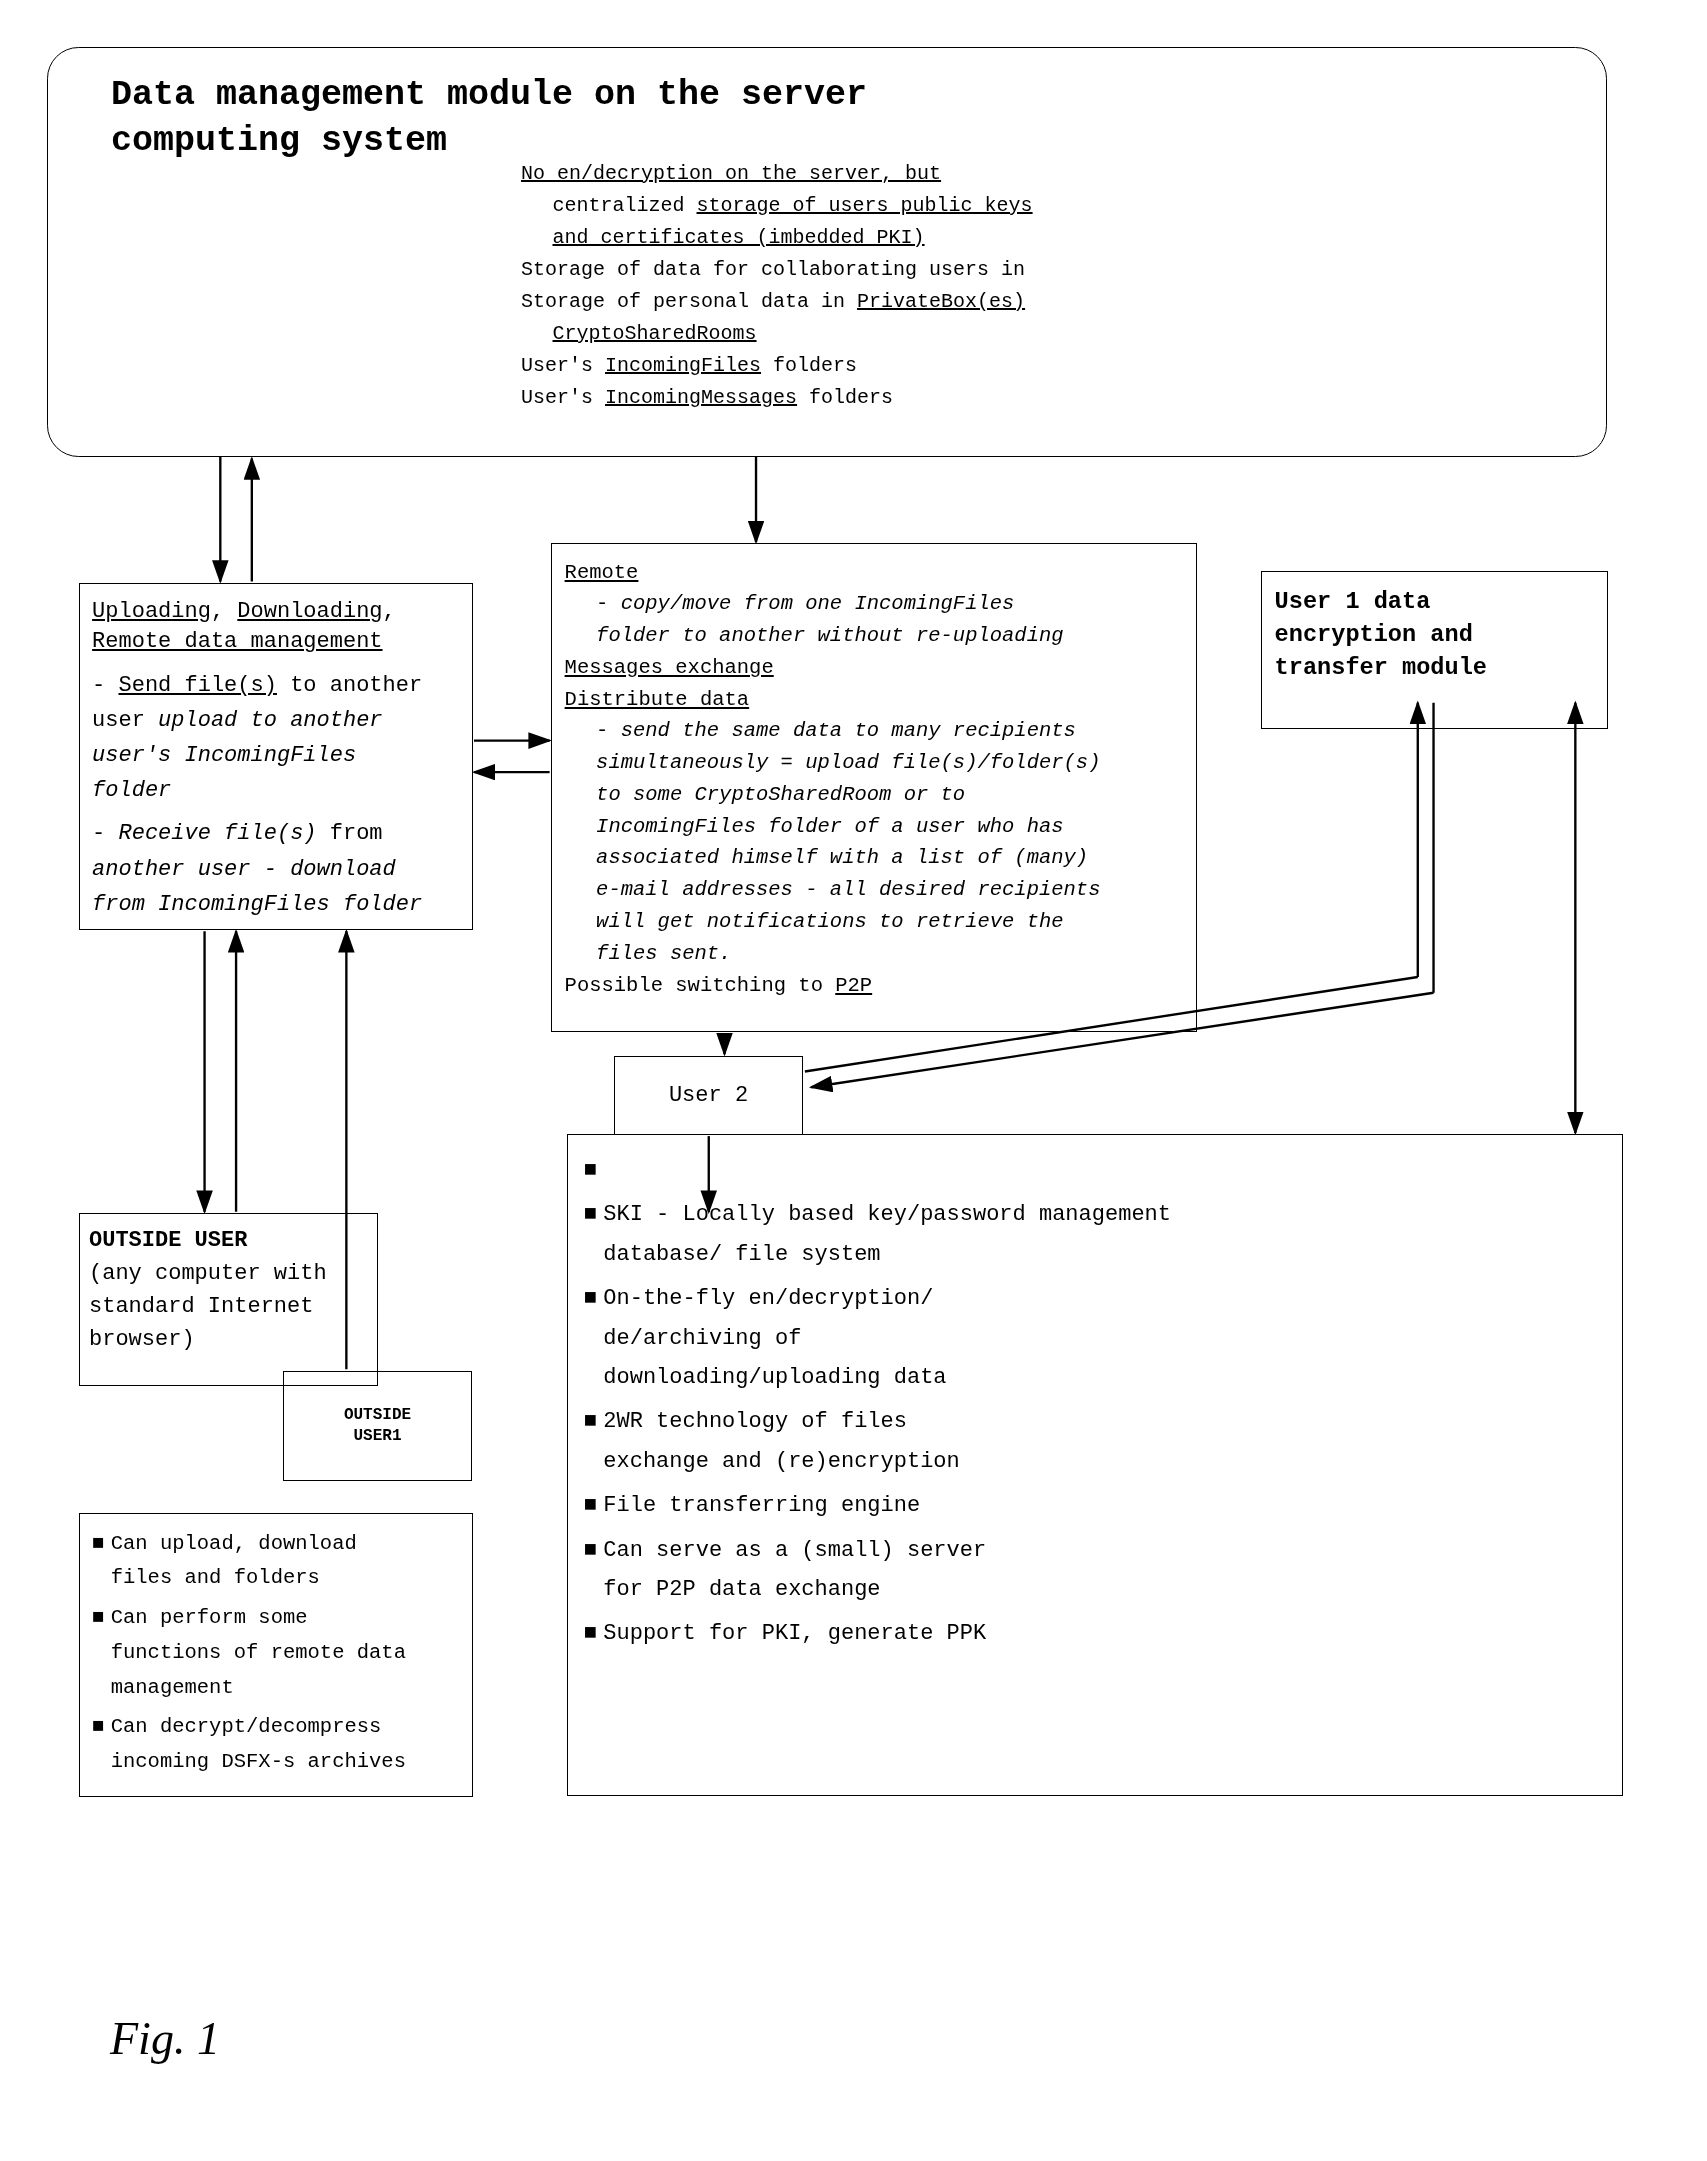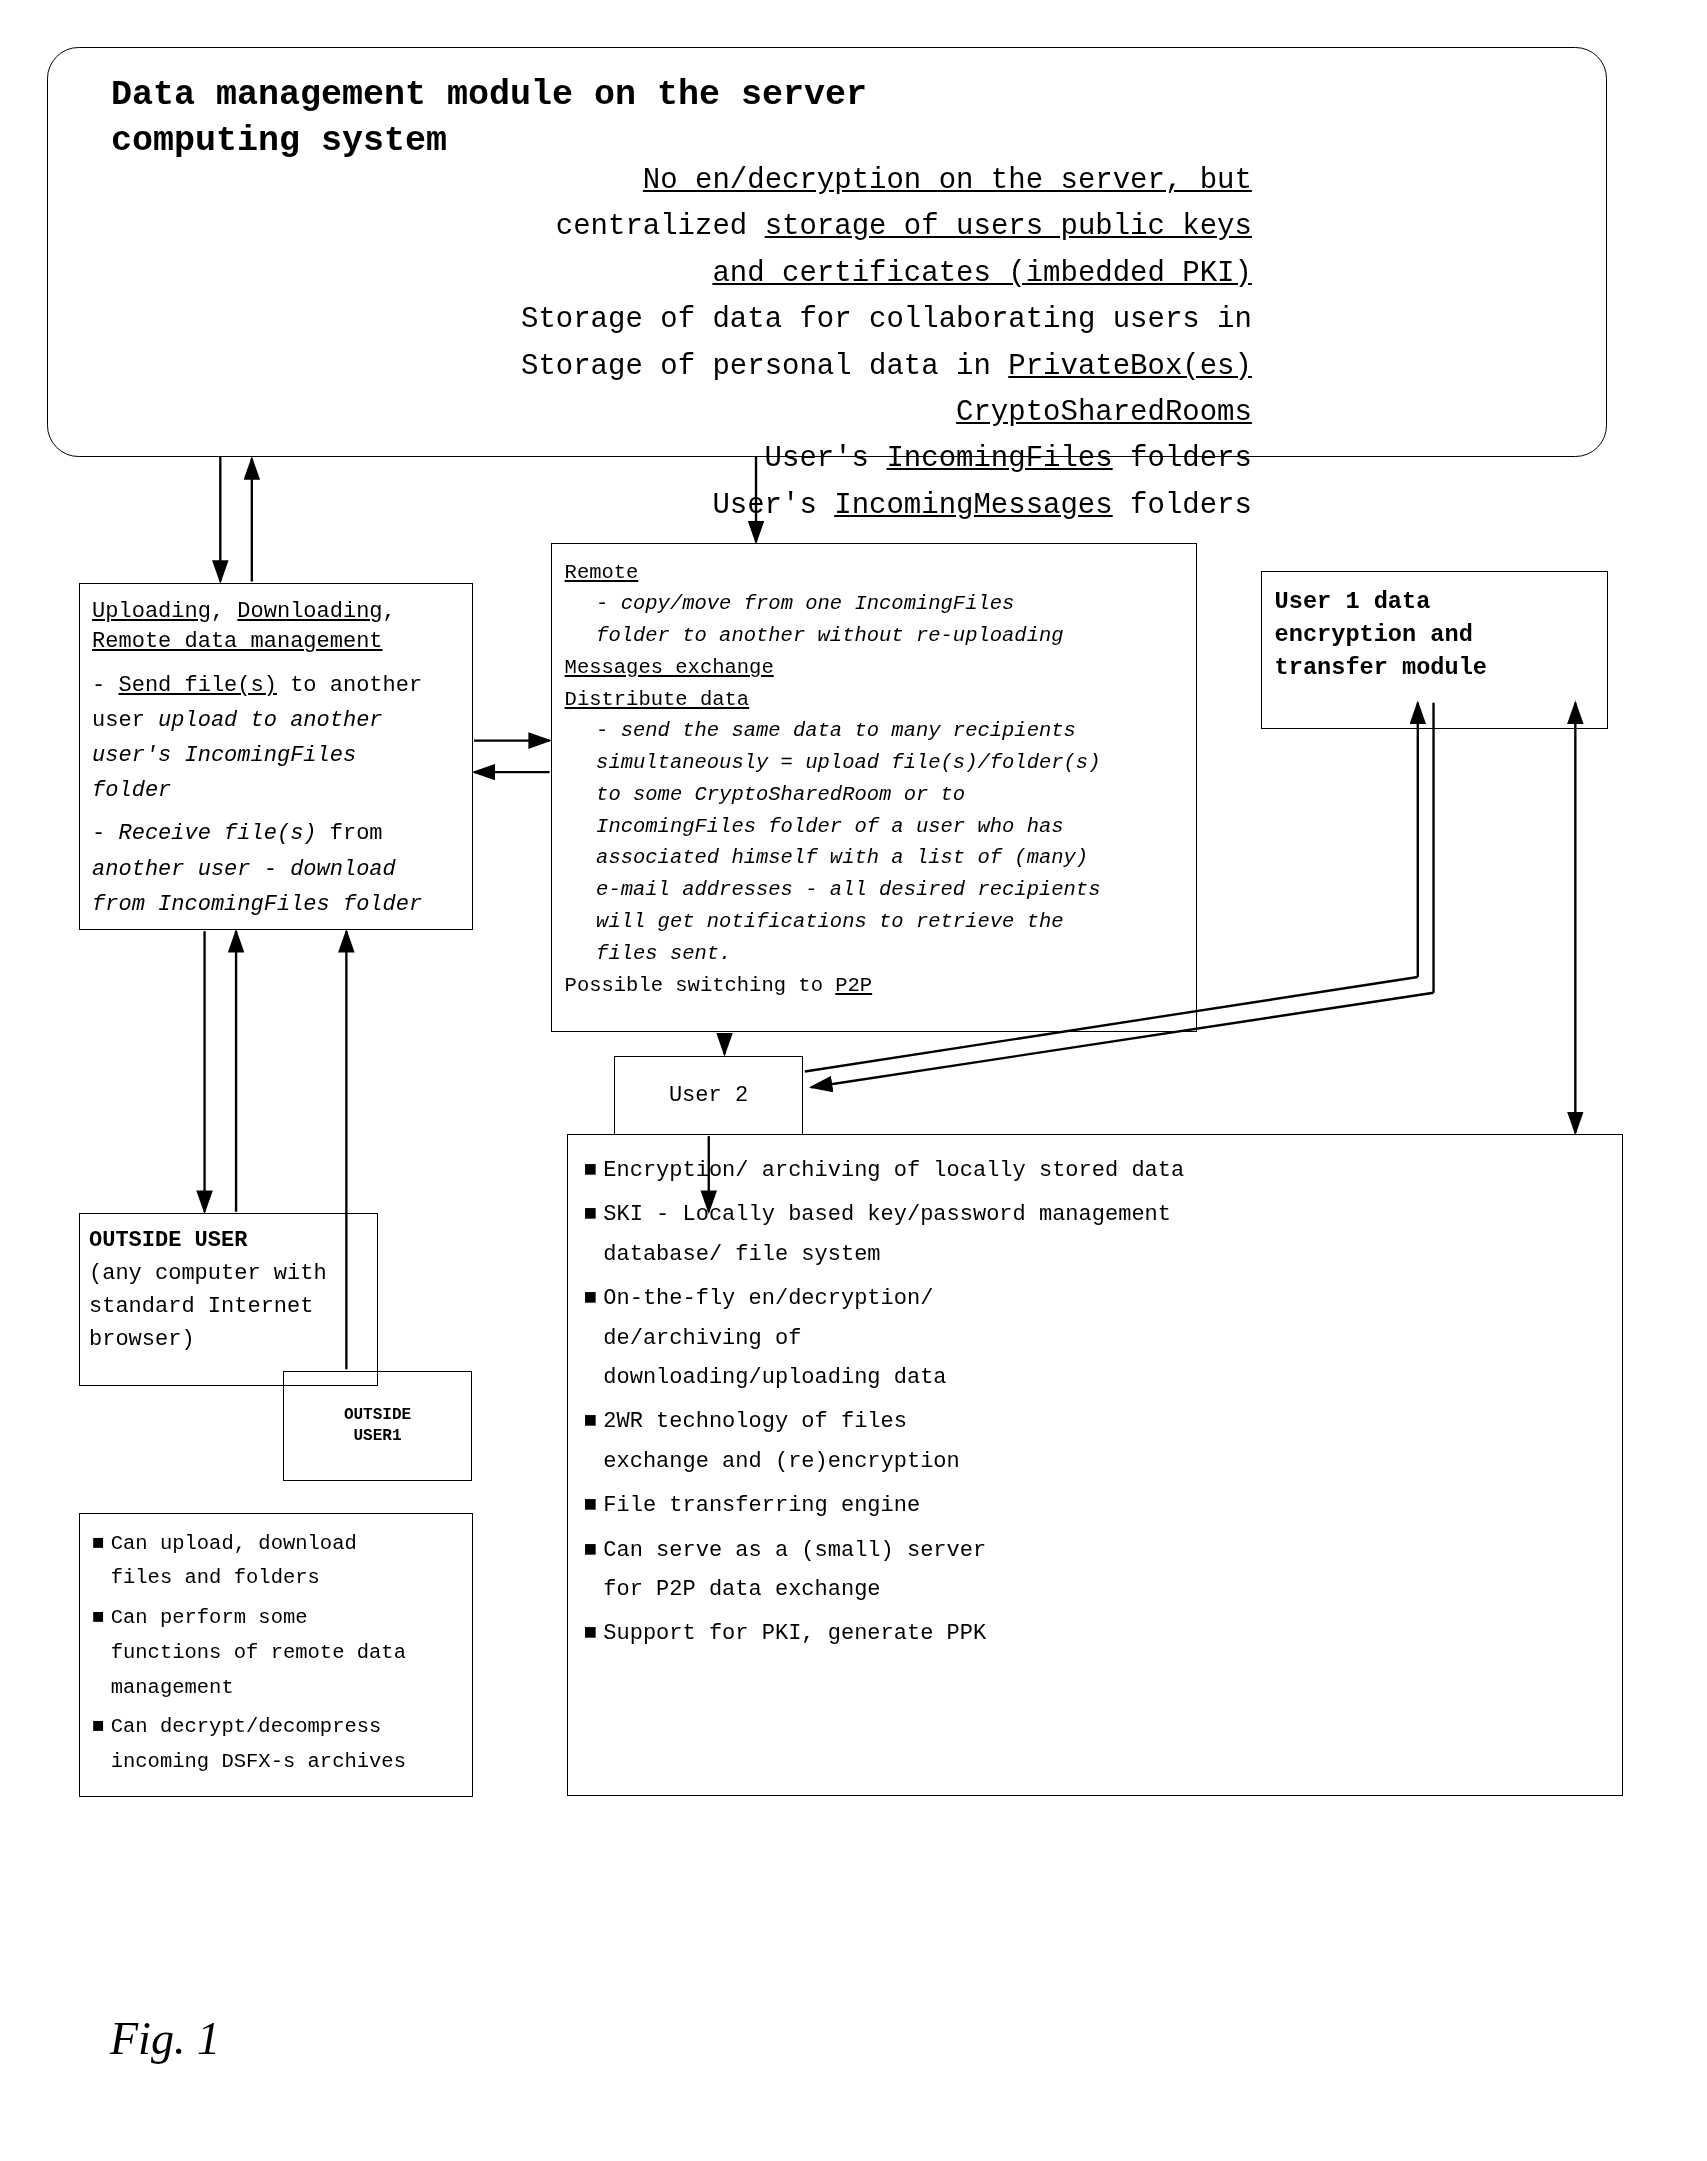--- a/index.html
+++ b/index.html
@@ -37,23 +37,22 @@
       left: 63px;
       font-size: 35px;
       font-weight: bold;
       line-height: 1.3;
     }
 
     .server-details {
       position: absolute;
       top: 110px;
       left: 473px;
-      font-size: 29px;
+      font-size: 20px;
       line-height: 1.6;
-      text-align: right;
     }
 
     .underline { text-decoration: underline; }
     .italic { font-style: italic; }
 
     
     .upload-box {
       position: absolute;
       top: 536px;
       left: 31.5px;
@@ -379,21 +378,20 @@
         <span class="bullet-char">■</span>
         <span>Can decrypt/decompress<br>incoming DSFX-s archives</span>
       </div>
     </div>
   </div>
 
   <div class="user1-details-box">
     <div class="user1-details-content">
       <div class="bullet-item">
         <span class="bullet-char">■</span>
-        <span>Encryption/ archiving of locally stored data</span>
       </div>
       <div class="bullet-item">
         <span class="bullet-char">■</span>
         <span>SKI - Locally based key/password management<br>database/ file system</span>
       </div>
       <div class="bullet-item">
         <span class="bullet-char">■</span>
         <span>On-the-fly en/decryption/<br>de/archiving of<br>downloading/uploading data</span>
       </div>
       <div class="bullet-item">

